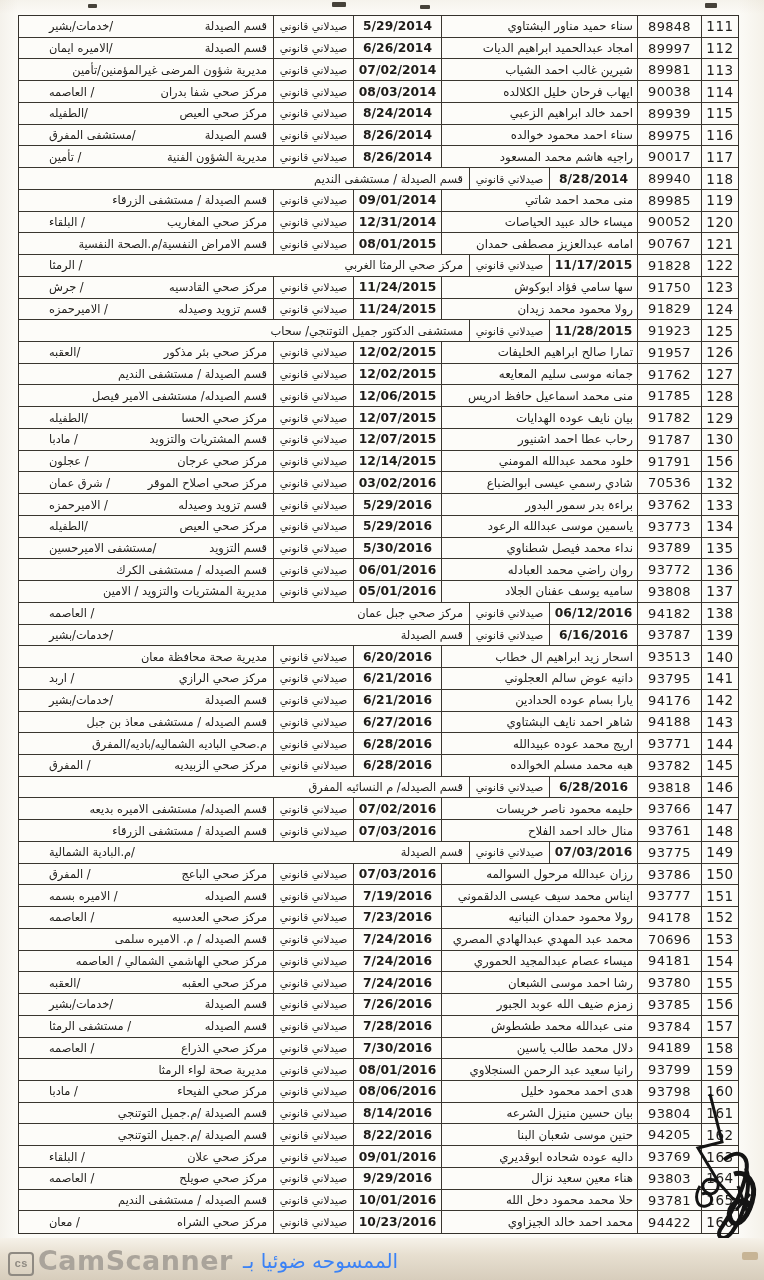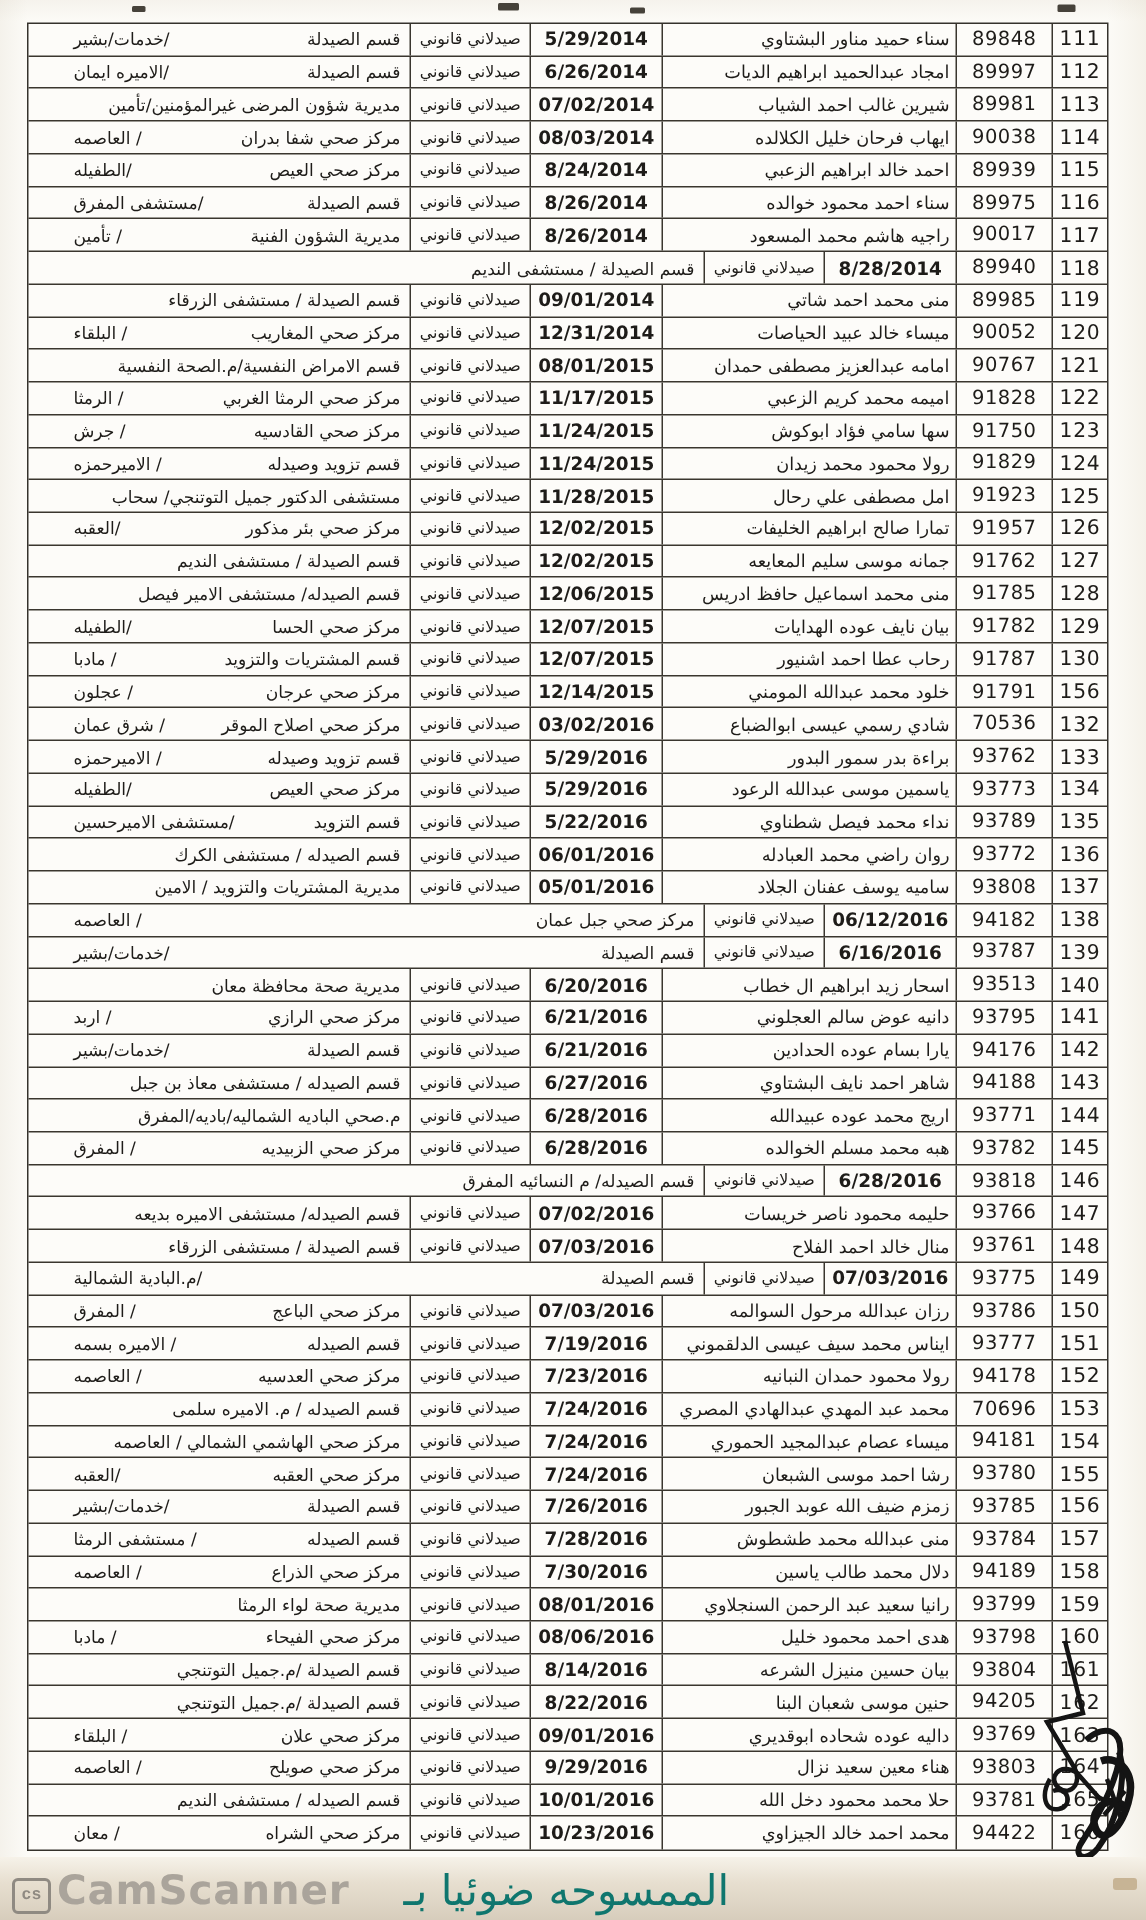--- a/index.html
+++ b/index.html
@@ -64,21 +64,21 @@
     margin:6px 4px 0 8px;width:22px;height:20px;
     border:2.5px solid #8f8a82;border-radius:4px;
     display:flex;align-items:center;justify-content:center;
     font-size:11px;font-weight:bold;color:#8f8a82;flex:0 0 auto;font-family:Liberation Mono, monospace;
   }
   .wm-brand{
     font-size:27px;font-weight:bold;letter-spacing:.5px;line-height:30px;
     color:#aaa49b;
   }
   .wm-arabic{
-    font-size:28px;line-height:30px;margin-left:36px;color:#0f766e;
+    font-size:20px;line-height:30px;margin-left:10px;color:#3b82f6;
   }
   .signature{position:absolute;pointer-events:none;}
   .speck{position:absolute;background:#c7b495;border-radius:2px;}
 </style>
 </head>
 <body>
 
 <div class="scan-shade"></div>
 
 <div class="frag" style="left:88px;top:4px;width:9px;height:4px;"></div>
@@ -215,21 +215,20 @@
     <div class="cell c-title">صيدلاني قانوني</div>
     <div class="cell c-dept">
       <span class="dept-main">قسم الامراض النفسية/م.الصحة النفسية</span>
       <span class="dept-region"></span>
     </div>
   </div>
 
   <div class="row">
     <div class="cell c-seq">122</div>
     <div class="cell c-id">91828</div>
-    <div class="cell c-name">اميمه محمد كريم الزعبي</div>
     <div class="cell c-date">11/17/2015</div>
     <div class="cell c-title">صيدلاني قانوني</div>
     <div class="cell c-dept">
       <span class="dept-main">مركز صحي الرمثا الغربي</span>
       <span class="dept-region">/ الرمثا</span>
     </div>
   </div>
 
   <div class="row">
     <div class="cell c-seq">123</div>
@@ -251,21 +250,20 @@
     <div class="cell c-title">صيدلاني قانوني</div>
     <div class="cell c-dept">
       <span class="dept-main">قسم تزويد وصيدله</span>
       <span class="dept-region">/ الاميرحمزه</span>
     </div>
   </div>
 
   <div class="row">
     <div class="cell c-seq">125</div>
     <div class="cell c-id">91923</div>
-    <div class="cell c-name">امل مصطفى علي رحال</div>
     <div class="cell c-date">11/28/2015</div>
     <div class="cell c-title">صيدلاني قانوني</div>
     <div class="cell c-dept">
       <span class="dept-main">مستشفى الدكتور جميل التوتنجي/ سحاب</span>
       <span class="dept-region"></span>
     </div>
   </div>
 
   <div class="row">
     <div class="cell c-seq">126</div>
@@ -372,21 +370,21 @@
     <div class="cell c-dept">
       <span class="dept-main">مركز صحي العيص</span>
       <span class="dept-region">/الطفيله</span>
     </div>
   </div>
 
   <div class="row">
     <div class="cell c-seq">135</div>
     <div class="cell c-id">93789</div>
     <div class="cell c-name">نداء محمد فيصل شطناوي</div>
-    <div class="cell c-date">5/22/2016</div>
+    <div class="cell c-date">5/30/2016</div>
     <div class="cell c-title">صيدلاني قانوني</div>
     <div class="cell c-dept">
       <span class="dept-main">قسم التزويد</span>
       <span class="dept-region">/مستشفى الاميرحسين</span>
     </div>
   </div>
 
   <div class="row">
     <div class="cell c-seq">136</div>
     <div class="cell c-id">93772</div>

